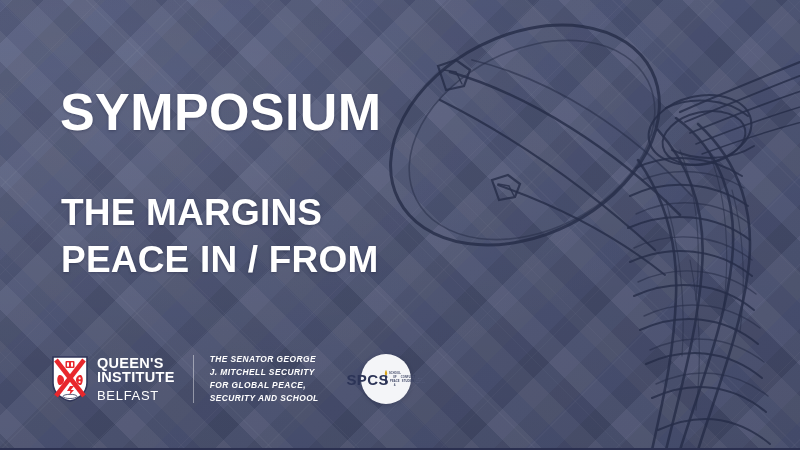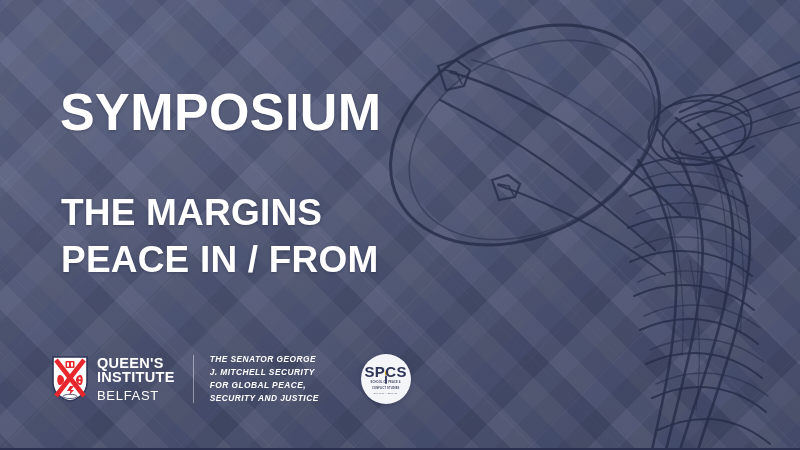--- a/index.html
+++ b/index.html
@@ -111,21 +111,21 @@
     font-weight:bold;
     letter-spacing:.45px;
     line-height:1.55;
   }
   .mitchell span{display:block;white-space:nowrap;font-style:italic;}
 
   .spcs{
     margin-left:42px;
     width:50px;height:50px;border-radius:50%;
     background:#f4f5f8;
-    display:flex;flex-direction:column;
+    display:flex;flex-direction:row;
     align-items:center;justify-content:center;
     flex:none;
     position:relative;
     box-shadow:0 1px 4px rgba(15,20,45,.25);
   }
   .spcs .mark{
     font-size:15px;font-weight:bold;color:#2c3457;
     letter-spacing:.4px;line-height:1;position:relative;z-index:2;
   }
   .spcs .torch{
@@ -253,21 +253,21 @@
         <span class="l3">BELFAST</span>
       </div>
     </div>
 
     <div class="divider"></div>
 
     <div class="mitchell">
       <span>THE SENATOR GEORGE</span>
       <span>J. MITCHELL SECURITY</span>
       <span>FOR GLOBAL PEACE,</span>
-      <span>SECURITY AND JUSTICE</span>
+      <span>SECURITY AND SCHOOL</span>
     </div>
 
     <div class="spcs">
       <svg class="torch" viewBox="0 0 7 16">
         <path d="M3.5 0 C5 3 5.2 5 3.5 6 C1.8 5 2 3 3.5 0Z" fill="#d9a61e"></path>
         <rect x="2.6" y="6" width="1.8" height="8" fill="#2c3457"></rect>
       </svg>
       <div class="mark">SPCS</div>
       <div class="sub1">SCHOOL OF PEACE &amp;</div>
       <div class="sub1">CONFLICT STUDIES</div>

